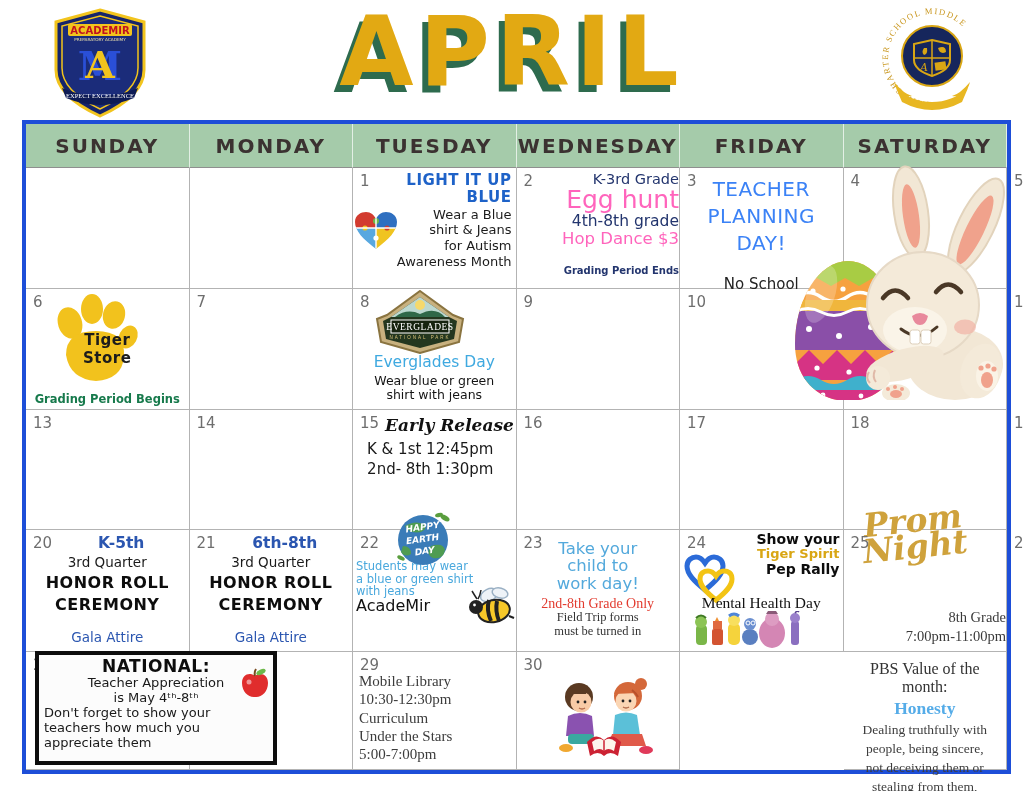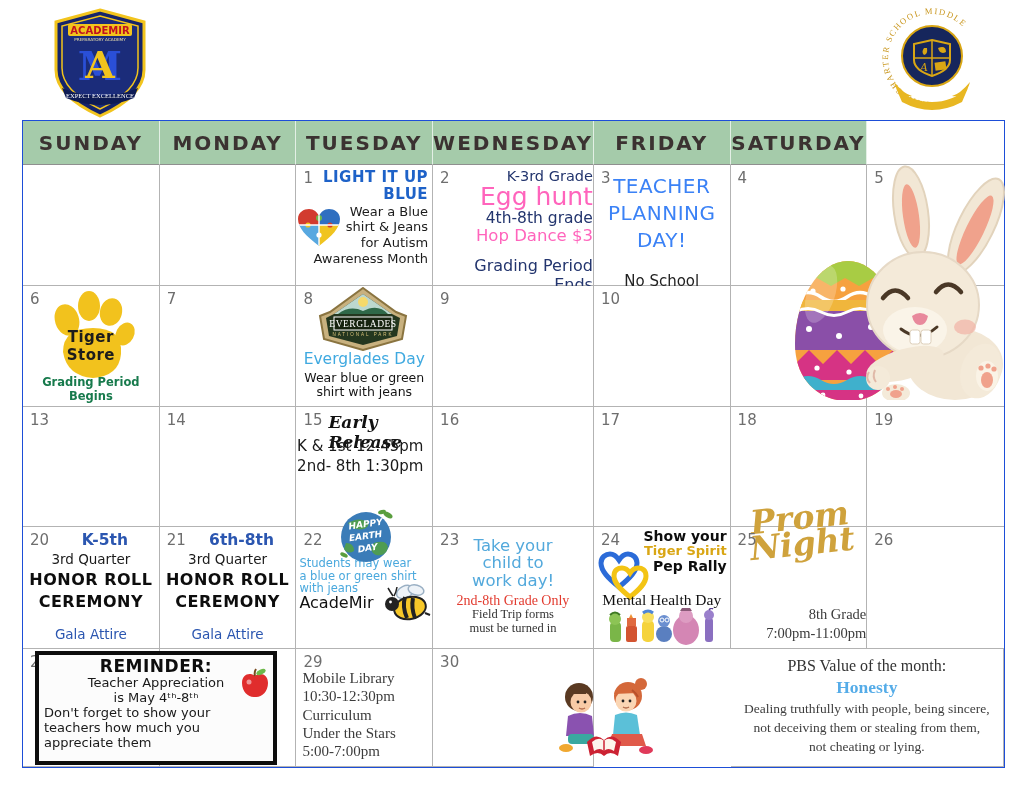--- a/index.html
+++ b/index.html
@@ -6,42 +6,42 @@
   .page{position:relative;width:1024px;height:791px;background:#ffffff;overflow:hidden;
         font-family:"DejaVu Sans",sans-serif;}
   
   .month-title{position:absolute;left:0;right:0;top:2px;text-align:center;
     font-family:"DejaVu Sans",sans-serif;font-weight:900;font-size:96px;line-height:1.05;
     color:#E2A913;letter-spacing:6px;text-shadow:-6px 7px 0 #2E6B4E;}
   .logo-left{position:absolute;left:48px;top:8px;}
   .logo-right{position:absolute;left:872px;top:4px;}
   
   .grid{position:absolute;left:22px;top:120px;width:981px;display:grid;
-    grid-template-columns:repeat(7,1fr);grid-template-rows:44px 121px 121px 120px 122px 118px;
-    border:1px solid #1d4ed8;background:#fff;}
+    grid-template-columns:repeat(6,1fr);grid-template-rows:44px 121px 121px 120px 122px 118px;
+    border:4px solid #1d4ed8;background:#fff;}
   .wd{background:#A5CBAA;display:flex;align-items:center;justify-content:center;
     font-weight:800;font-size:20px;color:#3b3231;letter-spacing:2px;
     border-right:1px solid #e3efe5;border-bottom:1px solid #8f8f8f;}
   .wd:last-child{border-right:none;}
   .cell{position:relative;background:#fff;border-right:1px solid #b3b3b3;border-bottom:1px solid #b3b3b3;}
   .grid > .cell:nth-child(7n){border-right:none;}
   .num{position:absolute;top:4px;left:7px;font-size:15px;color:#6e6e6e;z-index:2;}
   .script{font-family:"DejaVu Serif",serif;font-style:italic;font-weight:700;}
   
   #c1 .wrap{position:absolute;top:4px;right:4px;left:0;text-align:right;}
   #c1 .t{color:#1E62C8;font-weight:900;font-size:15px;line-height:1.15;letter-spacing:.5px;}
   #c1 .b{color:#1c1c1c;font-size:13px;line-height:1.22;}
   #c1 svg{position:absolute;left:0px;top:42px;z-index:1;}
   
   #c2 .wrap{position:absolute;top:3px;left:0;right:0;text-align:right;}
   #c2 .n1{color:#23356E;font-size:14.5px;margin-left:10px;}
   #c2 .pinkbig{color:#FF64BC;font-size:25px;line-height:1.0;}
   #c2 .n2{color:#23356E;font-size:15.5px;}
   #c2 .pink2{color:#FF64BC;font-size:16.5px;line-height:1.05;}
-  #c2 .gpe{color:#23356E;font-weight:400;font-size:16px;margin-top:12px;}
+  #c2 .gpe{color:#23356E;font-weight:700;font-size:10px;margin-top:18px;}
   
   #c3 .wrap{position:absolute;top:8px;left:0;right:0;text-align:center;}
   #c3 .t{color:#3b82f6;font-weight:400;font-size:20px;line-height:1.35;letter-spacing:.5px;}
   #c3 .ns{color:#222;font-size:15px;margin-top:18px;}
   
   #c6 svg{position:absolute;left:22px;top:4px;}
   #c6 .paw-word{position:absolute;text-align:center;color:#1c1c1c;font-size:15px;font-weight:700;letter-spacing:.5px;}
   #c6 .note{position:absolute;bottom:3px;left:0;right:0;text-align:center;color:#177A4C;font-weight:700;font-size:11.5px;}
   
   #c8 svg.badge{position:absolute;left:18px;top:1px;}
@@ -106,20 +106,21 @@
     <path d="M52 8 L90 18 L90 60 Q90 83 52 101 Q14 83 14 60 L14 18 Z" fill="#1b2c7a" stroke="#f2c41d" stroke-width="1.5"></path>
     <rect x="20" y="16" width="64" height="12" rx="2" fill="#f2c41d"></rect>
     <text x="52" y="25.5" text-anchor="middle" font-size="10" font-weight="bold" fill="#c1121f" font-family="DejaVu Sans, sans-serif">ACADEMIR</text>
     <text x="52" y="33" text-anchor="middle" font-size="4.2" fill="#f2e6b0" font-family="DejaVu Sans, sans-serif">PREPARATORY ACADEMY</text>
     <text x="52" y="72" text-anchor="middle" font-size="40" font-weight="bold" fill="#2a4fd7" font-family="DejaVu Serif, serif">M</text>
     <text x="52" y="70" text-anchor="middle" font-size="38" font-weight="bold" fill="#f2c41d" font-family="DejaVu Serif, serif">A</text>
     <path d="M14 80 Q52 96 90 80 L86 90 Q52 104 18 90 Z" fill="#0e1b55"></path>
     <text x="52" y="90" text-anchor="middle" font-size="6.5" fill="#ffffff" font-family="Liberation Serif, serif">EXPECT EXCELLENCE</text>
   </svg>
 
+  <div class="month-title">APRIL</div>
 
   <svg class="logo-right" width="120" height="112" viewBox="0 0 120 112">
     <defs>
         <path id="ringarc" d="M60 98 A 44 44 0 1 1 60.01 98"></path>
       </defs>
     <text font-size="8.5" fill="#c9971f" letter-spacing="1.5" font-family="Liberation Serif, serif">
       <textPath href="#ringarc" startOffset="26%" text-anchor="middle">ACADEMIR CHARTER SCHOOL MIDDLE</textPath>
     </text>
     <circle cx="60" cy="52" r="30" fill="#16265c" stroke="#d9a614" stroke-width="2"></circle>
     <path d="M60 36 L78 40 L78 56 Q78 66 60 72 Q42 66 42 56 L42 40 Z" fill="none" stroke="#d9a614" stroke-width="2"></path>
@@ -411,21 +412,21 @@
         <div class="l1">PBS Value of the month:</div>
         <div class="val">Honesty</div>
         <div class="d">Dealing truthfully with people, being sincere,</div>
         <div class="d">not deceiving them or stealing from them,</div>
         <div class="d">not cheating or lying.</div>
       </div>
     </div>
   </div>
 
   <div class="reminder">
-    <div class="t">REMINDER:</div>
+    <div class="t">NATIONAL:</div>
     <div class="c">Teacher Appreciation</div>
     <div class="c">is May 4ᵗʰ-8ᵗʰ</div>
     <div class="l">Don't forget to show your</div>
     <div class="l">teachers how much you</div>
     <div class="l">appreciate them</div>
     <svg width="30" height="32" viewBox="0 0 30 32">
       <path d="M15 8 C20 4 28 6 28 15 C28 24 21 30 15 29 C9 30 2 24 2 15 C2 6 10 4 15 8 Z" fill="#e02d2d"></path>
       <path d="M15 8 q-1 -4 1 -7" stroke="#7a4a1e" stroke-width="2" fill="none"></path>
       <ellipse cx="21" cy="4" rx="5" ry="2.5" fill="#6db84a" transform="rotate(-25 21 4)"></ellipse>
       <circle cx="9" cy="14" r="2.5" fill="#ffffff" opacity="0.5"></circle>

